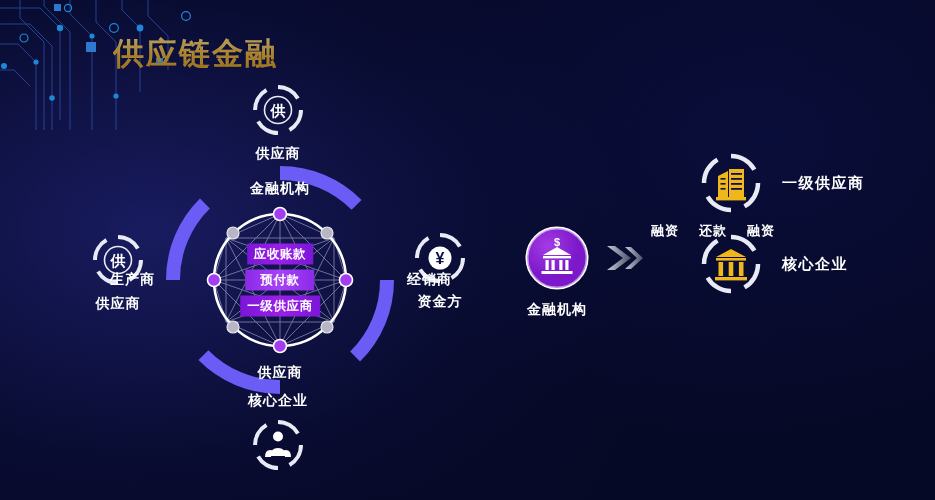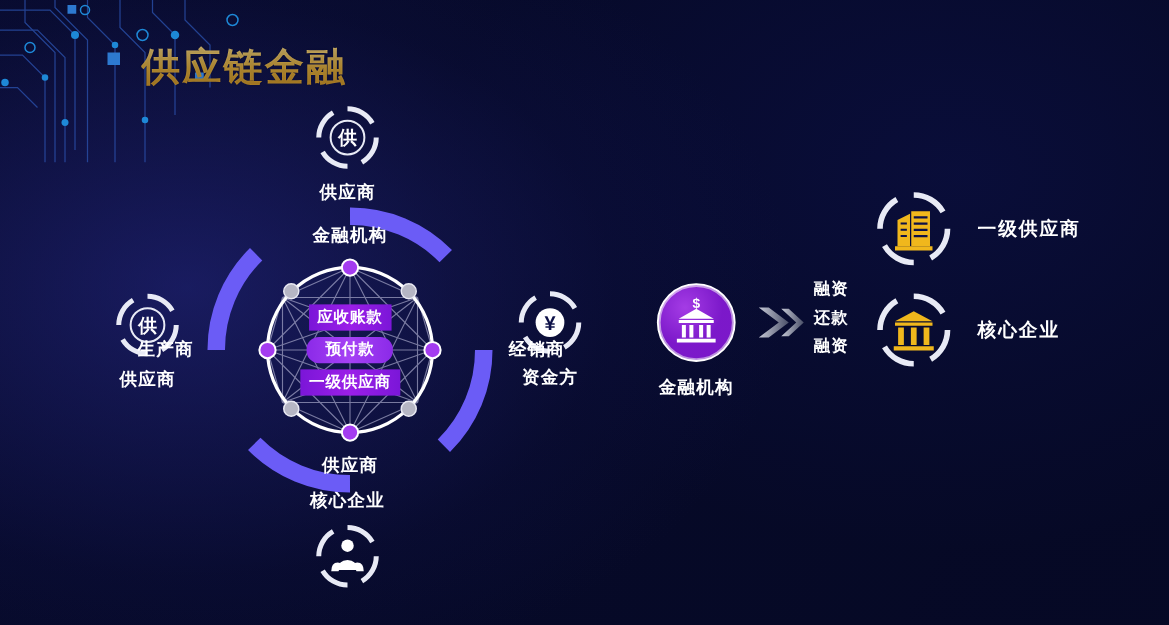--- a/index.html
+++ b/index.html
@@ -65,30 +65,30 @@
   .rl-left   { left:-50px; top:50%; transform:translateY(-50%); }
   .rl-right  { right:-52px; top:50%; transform:translateY(-50%); }
 
   .chips { position:absolute; left:50%; top:50%; transform:translate(-50%,-50%);
            display:flex; flex-direction:column; gap:5px; align-items:center; z-index:5; }
   .chip {
     color:#fff; font-size:12.5px; font-weight:bold; letter-spacing:0.6px;
     padding:3px 7px; text-align:center; white-space:nowrap; line-height:1.2;
   }
   .chip-a { background:linear-gradient(90deg,#7b16d8 0%,#9b1fe8 50%,#7b16d8 100%); }
-  .chip-b { background:linear-gradient(90deg,#8b2ae8 0%,#a642f5 50%,#8b2ae8 100%); padding:3px 15px;border-radius:10px; }
+  .chip-b { background:linear-gradient(90deg,#8b2ae8 0%,#a642f5 50%,#8b2ae8 100%); padding:3px 15px; }
   .chip-c { background:linear-gradient(90deg,#7b16d8 0%,#9b1fe8 50%,#7b16d8 100%); }
 
   
   .fin { position:absolute; left:514px; top:225px; width:86px; }
   .fin .lbl { margin-top:10px; }
 
   
   .arrow { position:absolute; left:605px; top:243px; }
-  .flow { position:absolute; left:651px; top:222px; display:flex; flex-direction:column; gap:5px;justify-content:space-between; }
+  .flow { position:absolute; left:651px; top:222px; display:flex; flex-direction:row; gap:20px;justify-content:space-between; }
   .flow span { color:#fff; font-size:13px; font-weight:bold; letter-spacing:1px; }
 
   
   .rightcol { position:absolute; left:700px; top:152px; display:flex; flex-direction:column; gap:19px; }
   .rrow { display:flex; align-items:center; gap:20px; }
   .rrow .rlbl { color:#fff; font-size:15px; font-weight:bold; letter-spacing:1.5px; white-space:nowrap; }
 </style>
 </head>
 <body>
 

